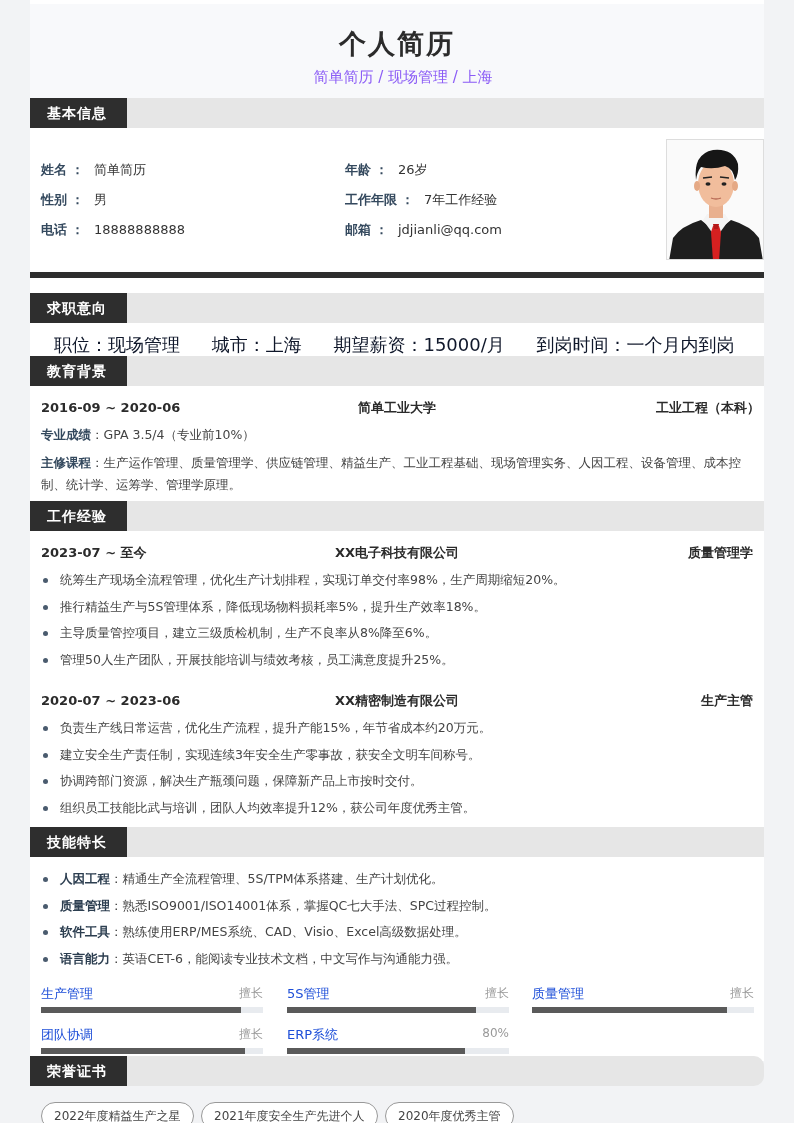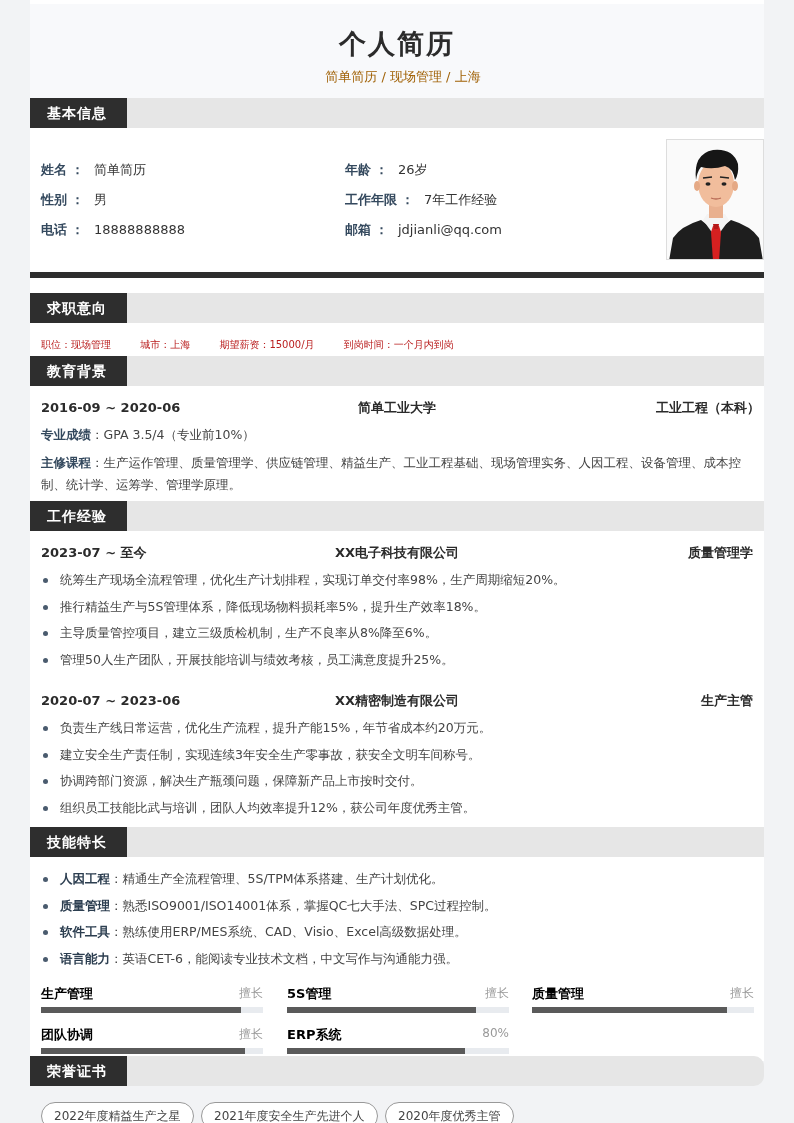--- a/index.html
+++ b/index.html
@@ -12,21 +12,21 @@
     .header {
       position: absolute; left: 0; top: 4px; width: 734px; height: 94px;
       background: #f8f9fb; text-align: center;
     }
     .header .title {
       position: absolute; left: 0; right: 0; top: 22px;
       font-size: 27px; font-weight: bold; color: #2b2b2b; letter-spacing: 2px;
     }
     .header .subtitle {
       position: absolute; left: 12px; right: 0; top: 64px;
-      font-size: 13px; color: #a16207;
+      font-size: 15px; color: #8b5cf6;
     }
     .sec-head {
       position: absolute; left: 0; width: 734px; height: 30px;
       background: #e6e6e6;
     }
     .sec-head .tag {
       position: absolute; left: 0; top: 0; height: 30px; width: 97px;
       background: #2e2e2e; color: #fff; font-weight: bold; font-size: 14px;
       line-height: 30px; padding-left: 17px; letter-spacing: 1px;
     }
@@ -46,21 +46,21 @@
     .row3 .r { position: absolute; right: 0; }
     .row3 .l { position: absolute; left: 0; }
     .para { position: absolute; left: 11px; width: 714px; font-size: 12.5px; line-height: 22px; color: #444; }
     .bullets { position: absolute; left: 11px; width: 714px; list-style: none; }
     .bullets li { position: relative; padding-left: 19px; font-size: 12.5px; color: #444; height: 26.5px; line-height: 20px; white-space: nowrap; }
     .bullets li::before {
       content: ""; position: absolute; left: 2px; top: 8px; width: 5px; height: 5px; border-radius: 50%; background: #4a5b6e;
     }
     .bullets li .bl { font-weight: bold; color: #2c3e50; }
     .skill { position: absolute; width: 222px; height: 36px; }
-    .skill .name { position: absolute; left: 0; top: 0; font-weight: bold; font-size: 13px; color: #000000; }
+    .skill .name { position: absolute; left: 0; top: 0; font-weight: normal; font-size: 13px; color: #1d4ed8; }
     .skill .lvl { position: absolute; right: 0; top: 0; font-size: 12px; color: #999; }
     .skill .track { position: absolute; left: 0; top: 22px; width: 222px; height: 6px; background: #e8ebef; }
     .skill .fill { position: absolute; left: 0; top: 0; height: 6px; background: #5a5a5a; }
     .chip {
       position: absolute; top: 1102px; height: 28px; line-height: 26px; border: 1px solid #999;
       border-radius: 14px; padding: 0 12px; font-size: 12px; color: #444; background: #fff;
     }
   </style>
 </head>
 <body>
@@ -122,21 +122,21 @@
 
       <path d="M44 58 Q49 60 54 58" stroke="#b86b55" stroke-width="1.3" fill="none"></path>
     </svg>
   </div>
 
   <div class="divider"></div>
 
   <div class="sec-head" style="top:293px;">
     <div class="tag">求职意向</div>
   </div>
-  <div class="abs" style="left:11px; top:336px; font-size:10px; color:#b91c1c; line-height:18px;">
+  <div class="abs" style="left:24px; top:336px; font-size:18px; color:#0f172a; line-height:18px;">
     <span>职位：现场管理</span>
     <span style="margin-left:26px;">城市：上海</span>
     <span style="margin-left:26px;">期望薪资：15000/月</span>
     <span style="margin-left:26px;">到岗时间：一个月内到岗</span>
   </div>
 
   <div class="sec-head" style="top:356px;">
     <div class="tag">教育背景</div>
   </div>
   <div class="row3" style="top:398px;">

